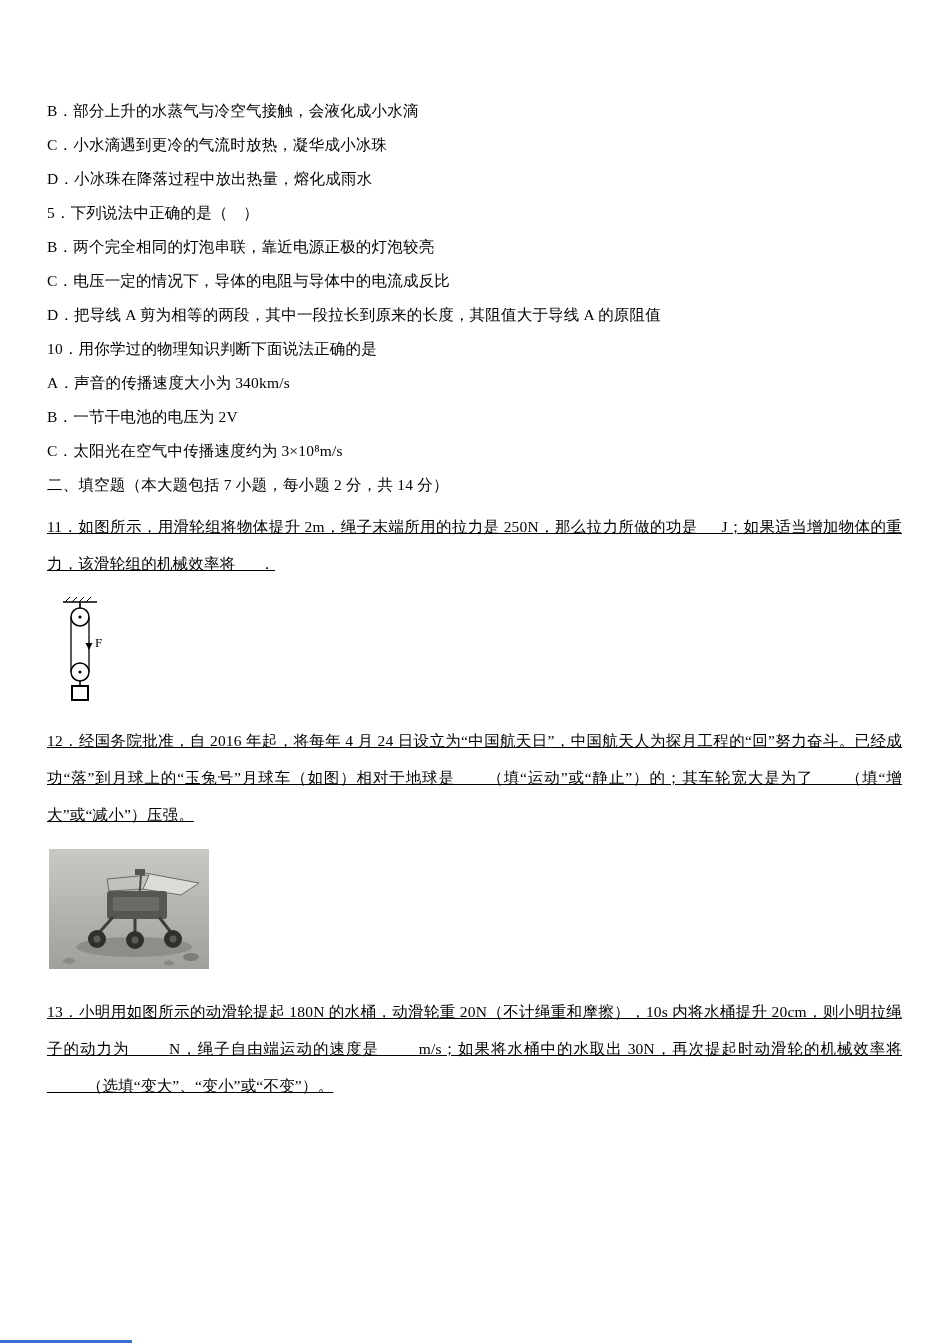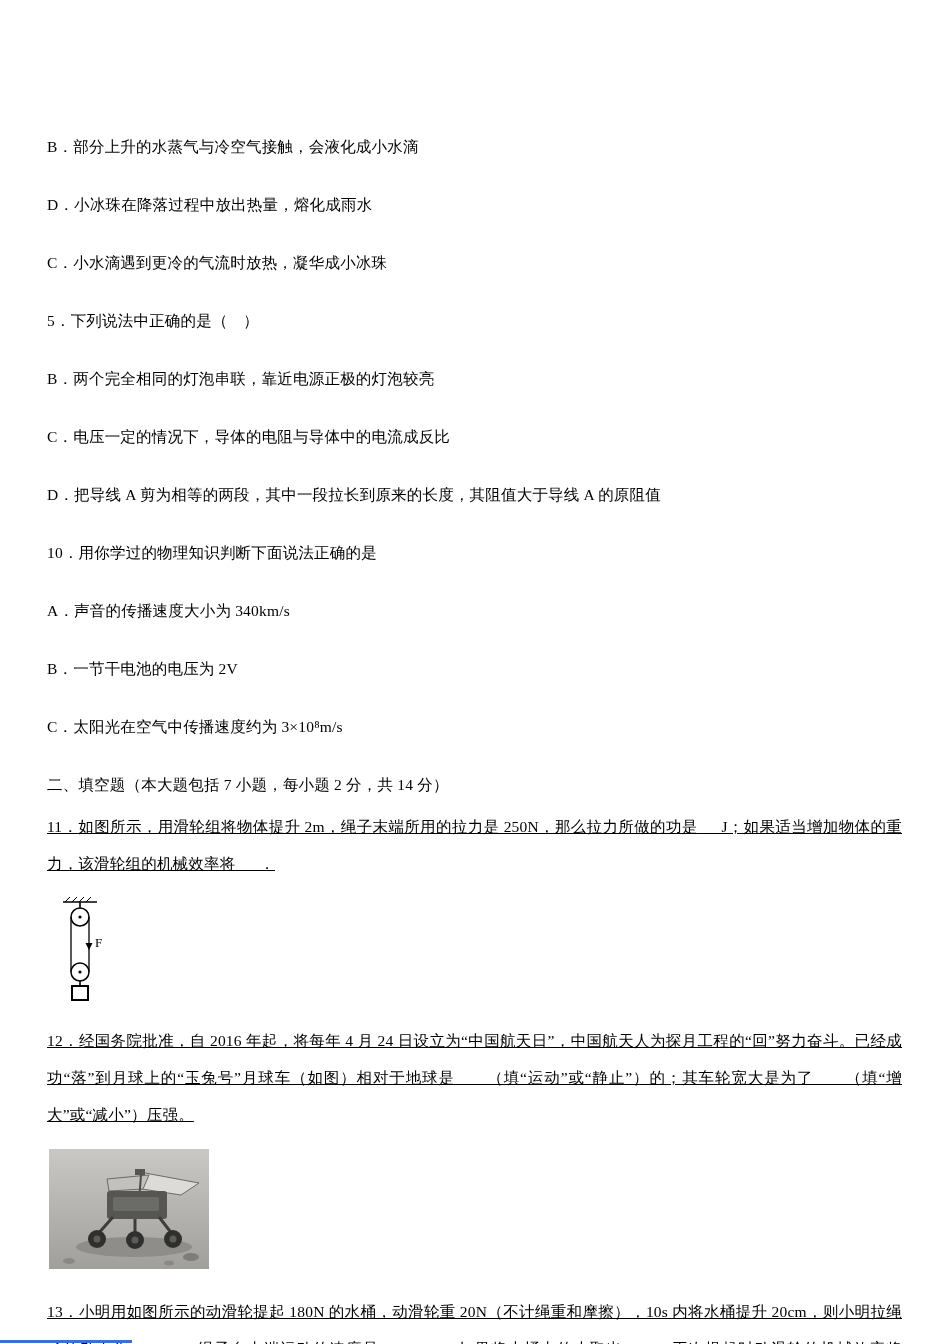--- a/index.html
+++ b/index.html
@@ -14,21 +14,20 @@
   }
   .page {
     padding: 100px 48px 0 47px;
   }
   p.line {
     font-size: 15.5px;
     line-height: 22px;
     margin-bottom: 12px;
     letter-spacing: 0.2px;
     white-space: nowrap;
-    margin-top: 36px;
   }
   p.para {
     font-size: 15.5px;
     line-height: 37px;
     text-align: justify;
     letter-spacing: 0.2px;
     text-decoration: underline;
   }
   .section-heading {
     margin-bottom: 6px;
@@ -56,22 +55,22 @@
     background: #3b6fd4;
   }
   svg { display: block; }
 </style>
 </head>
 <body>
 
 <div class="page">
 
   <p class="line">B．部分上升的水蒸气与冷空气接触，会液化成小水滴</p>
+  <p class="line">C．小水滴遇到更冷的气流时放热，凝华成小冰珠</p>
   <p class="line">D．小冰珠在降落过程中放出热量，熔化成雨水</p>
-  <p class="line">C．小水滴遇到更冷的气流时放热，凝华成小冰珠</p>
 
   <p class="line">5．下列说法中正确的是（　）</p>
   <p class="line">B．两个完全相同的灯泡串联，靠近电源正极的灯泡较亮</p>
   <p class="line">C．电压一定的情况下，导体的电阻与导体中的电流成反比</p>
   <p class="line">D．把导线 A 剪为相等的两段，其中一段拉长到原来的长度，其阻值大于导线 A 的原阻值</p>
 
   <p class="line">10．用你学过的物理知识判断下面说法正确的是</p>
   <p class="line">A．声音的传播速度大小为 340km/s</p>
   <p class="line">B．一节干电池的电压为 2V</p>
   <p class="line">C．太阳光在空气中传播速度约为 3×10⁸m/s</p>

